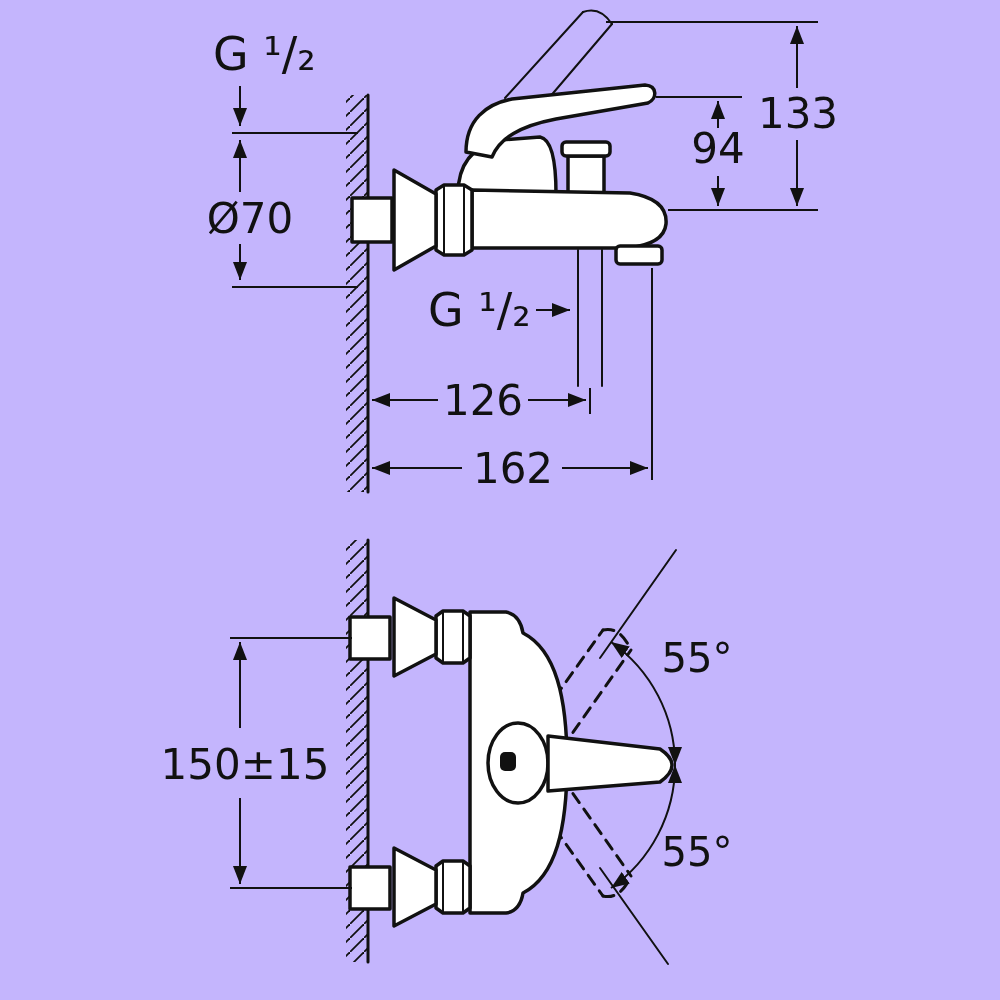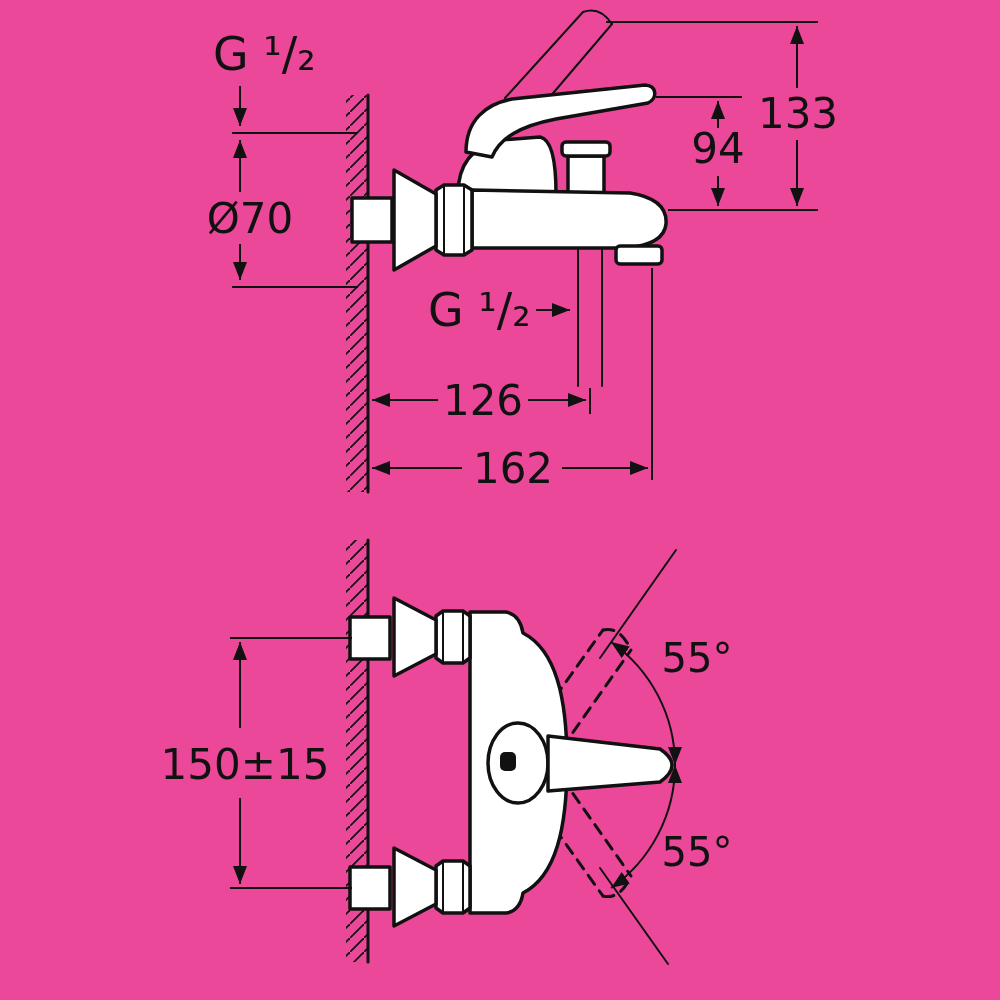--- a/index.html
+++ b/index.html
@@ -1,16 +1,16 @@
 <!DOCTYPE html>
 <html><head>
 <meta charset="utf-8">
 <style>
   html,body{margin:0;padding:0;background:#ffffff;}
-  .stage{width:1000px;height:1000px;position:relative;background:#ec4899;overflow:hidden;
+  .stage{width:1000px;height:1000px;position:relative;background:#c4b5fd;overflow:hidden;
          font-family:"DejaVu Sans","Liberation Sans",sans-serif;}
   svg{display:block;}
   .obj{stroke:#111111;stroke-width:3.5;fill:#ffffff;stroke-linejoin:round;stroke-linecap:round;}
   .obj-thin{stroke:#111111;stroke-width:2;fill:none;stroke-linecap:round;}
   .dim{stroke:#111111;stroke-width:2;fill:none;stroke-linecap:butt;}
   .dashed{stroke:#111111;stroke-width:3;fill:none;stroke-dasharray:11 8;stroke-linecap:round;}
   .solidfill{fill:#111111;stroke:none;}
   text{fill:#111111;}
   .dimtext{font-size:42px;}
   .dimtext-small{font-size:40px;}

